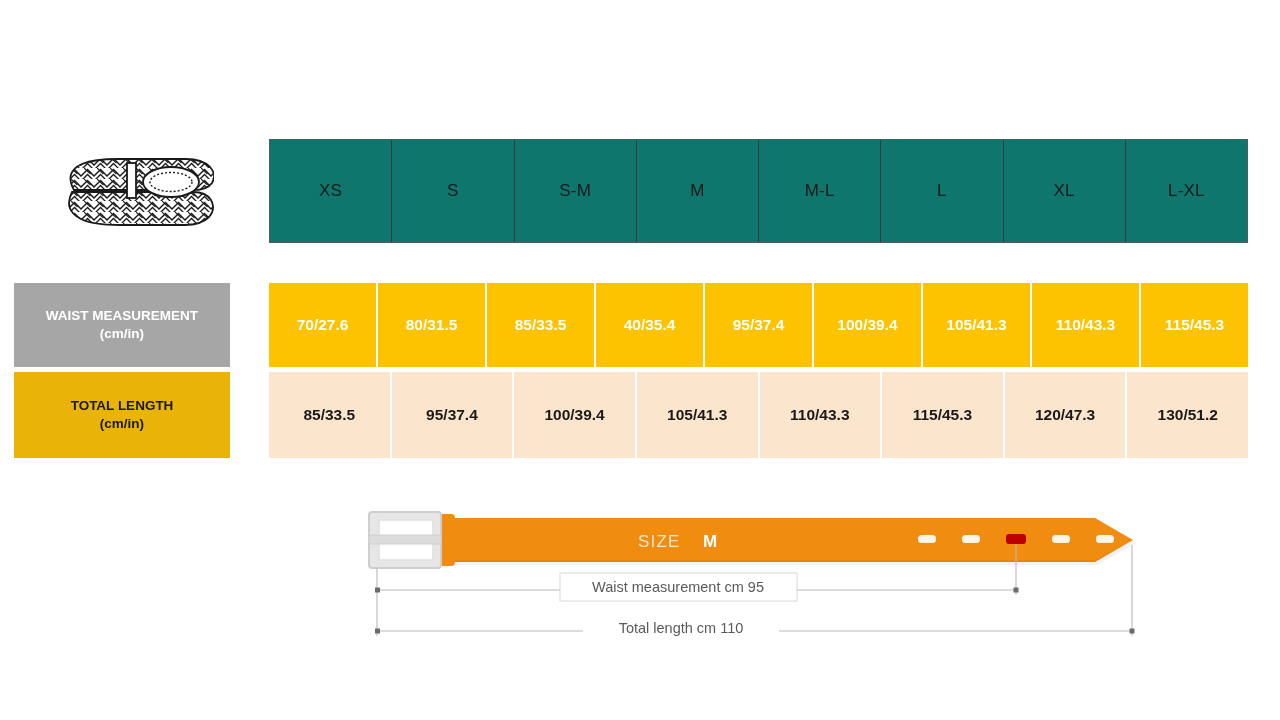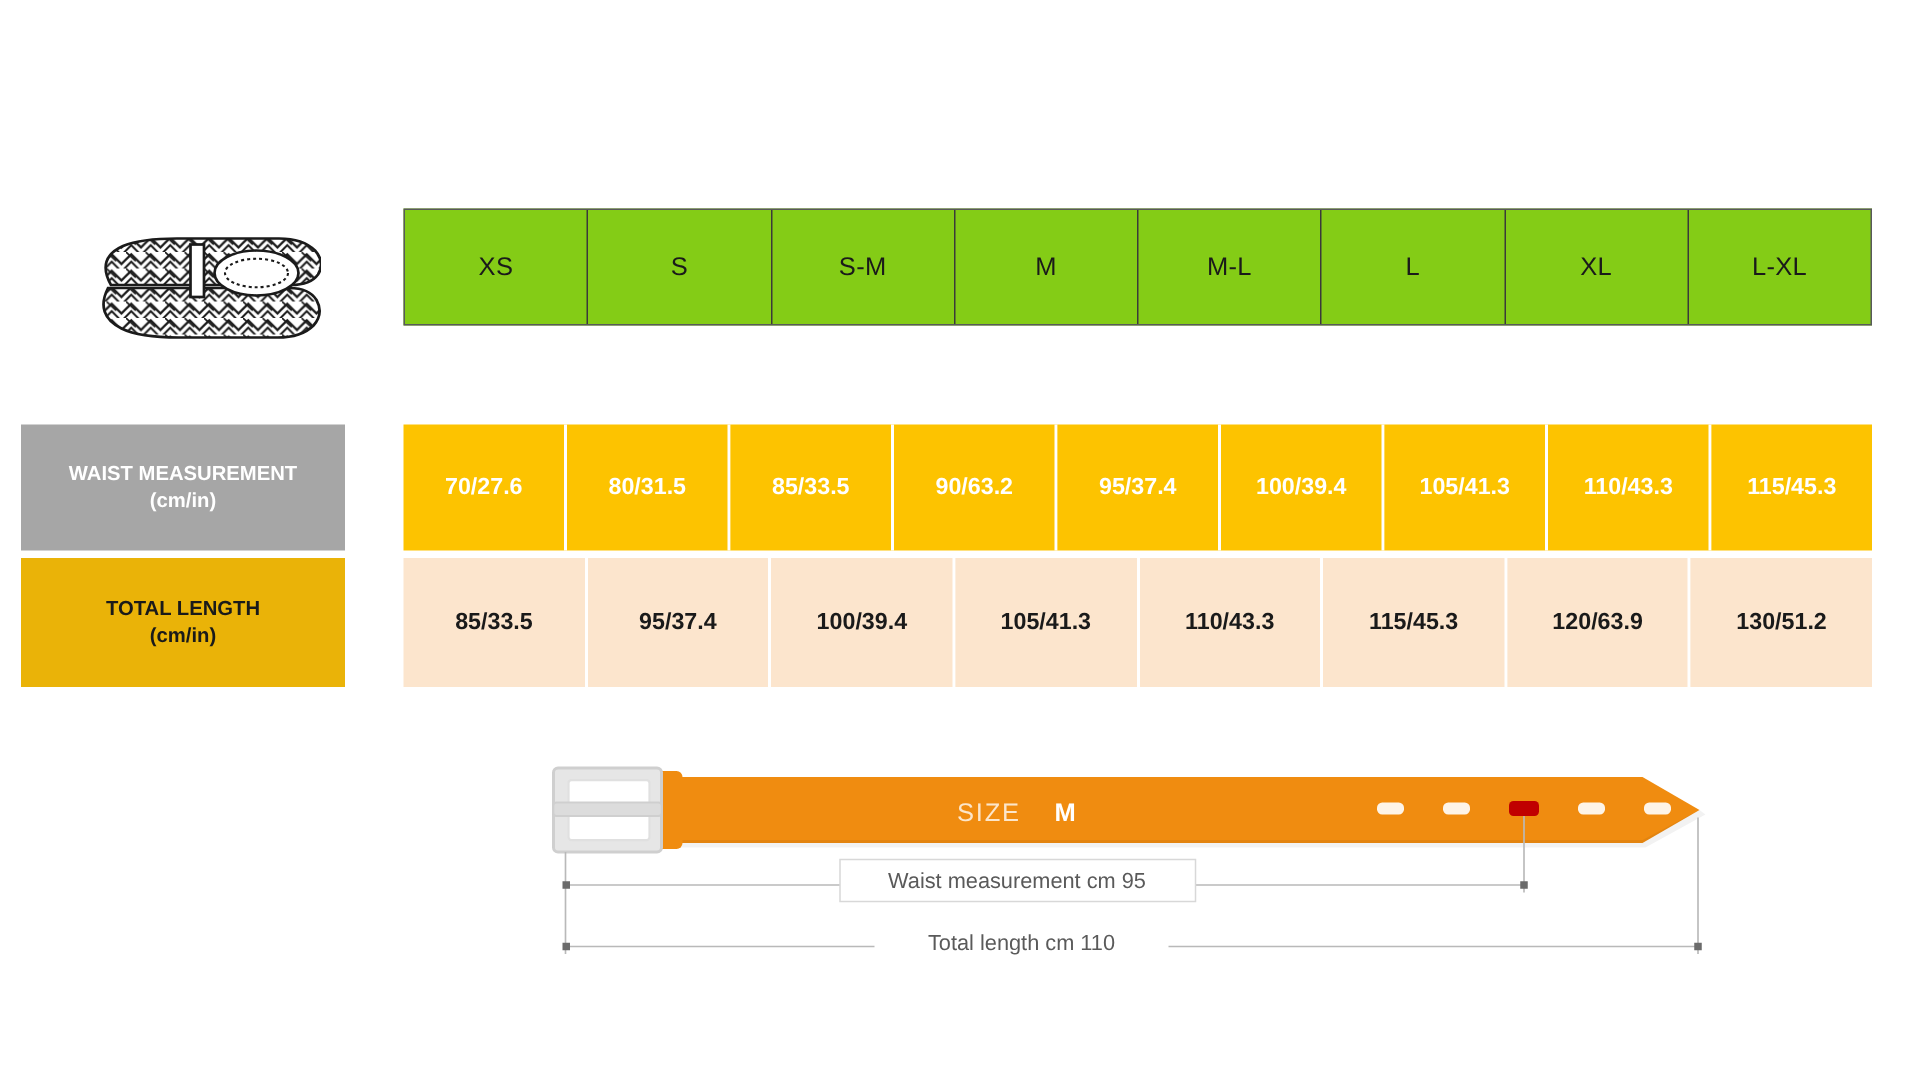--- a/index.html
+++ b/index.html
@@ -10,24 +10,24 @@
     overflow: hidden;
   }
   #page { position: relative; width: 1280px; height: 720px; }
 
   
   #belt-icon { position: absolute; left: 58px; top: 146px; width: 156px; height: 92px; }
 
   
   #size-header-table {
     position: absolute; left: 269px; top: 139px;
-    width: 979px; height: 78px;
+    width: 979px; height: 104px;
     display: flex;
     border: 1.6px solid #58595b;
-    background: #84cc16;
+    background: #0f766e;
   }
   #size-header-table .hcell {
     flex: 1 1 0;
     display: flex; align-items: center; justify-content: center;
     border-right: 1.3px solid #3a3a3a;
     font-size: 17px; color: #1a1a1a; letter-spacing: .2px;
   }
   #size-header-table .hcell:last-child { border-right: none; }
 
   
@@ -103,41 +103,41 @@
 
   <div class="row-label" id="waist-label">
     <span>WAIST MEASUREMENT</span>
     <span class="sub">(cm/in)</span>
   </div>
 
   <div class="value-row" id="waist-values">
     <div class="vcell">70/27.6</div>
     <div class="vcell">80/31.5</div>
     <div class="vcell">85/33.5</div>
-    <div class="vcell">90/63.2</div>
+    <div class="vcell">40/35.4</div>
     <div class="vcell">95/37.4</div>
     <div class="vcell">100/39.4</div>
     <div class="vcell">105/41.3</div>
     <div class="vcell">110/43.3</div>
     <div class="vcell">115/45.3</div>
   </div>
 
   <div class="row-label" id="length-label">
     <span>TOTAL LENGTH</span>
     <span class="sub">(cm/in)</span>
   </div>
 
   <div class="value-row" id="length-values">
     <div class="vcell">85/33.5</div>
     <div class="vcell">95/37.4</div>
     <div class="vcell">100/39.4</div>
     <div class="vcell">105/41.3</div>
     <div class="vcell">110/43.3</div>
     <div class="vcell">115/45.3</div>
-    <div class="vcell">120/63.9</div>
+    <div class="vcell">120/47.3</div>
     <div class="vcell">130/51.2</div>
   </div>
 
   <div id="belt-diagram">
     <svg viewBox="0 0 800 160" width="800" height="160">
 
       <g>
         <path d="M96 18 H740 L778 40 L740 62 H96 Z" fill="#f08c10"></path>
         <path d="M96 60 H740 L778 40 L782 43 L742 65 H96 Z" fill="#000000" opacity="0.05"></path>
       </g>

